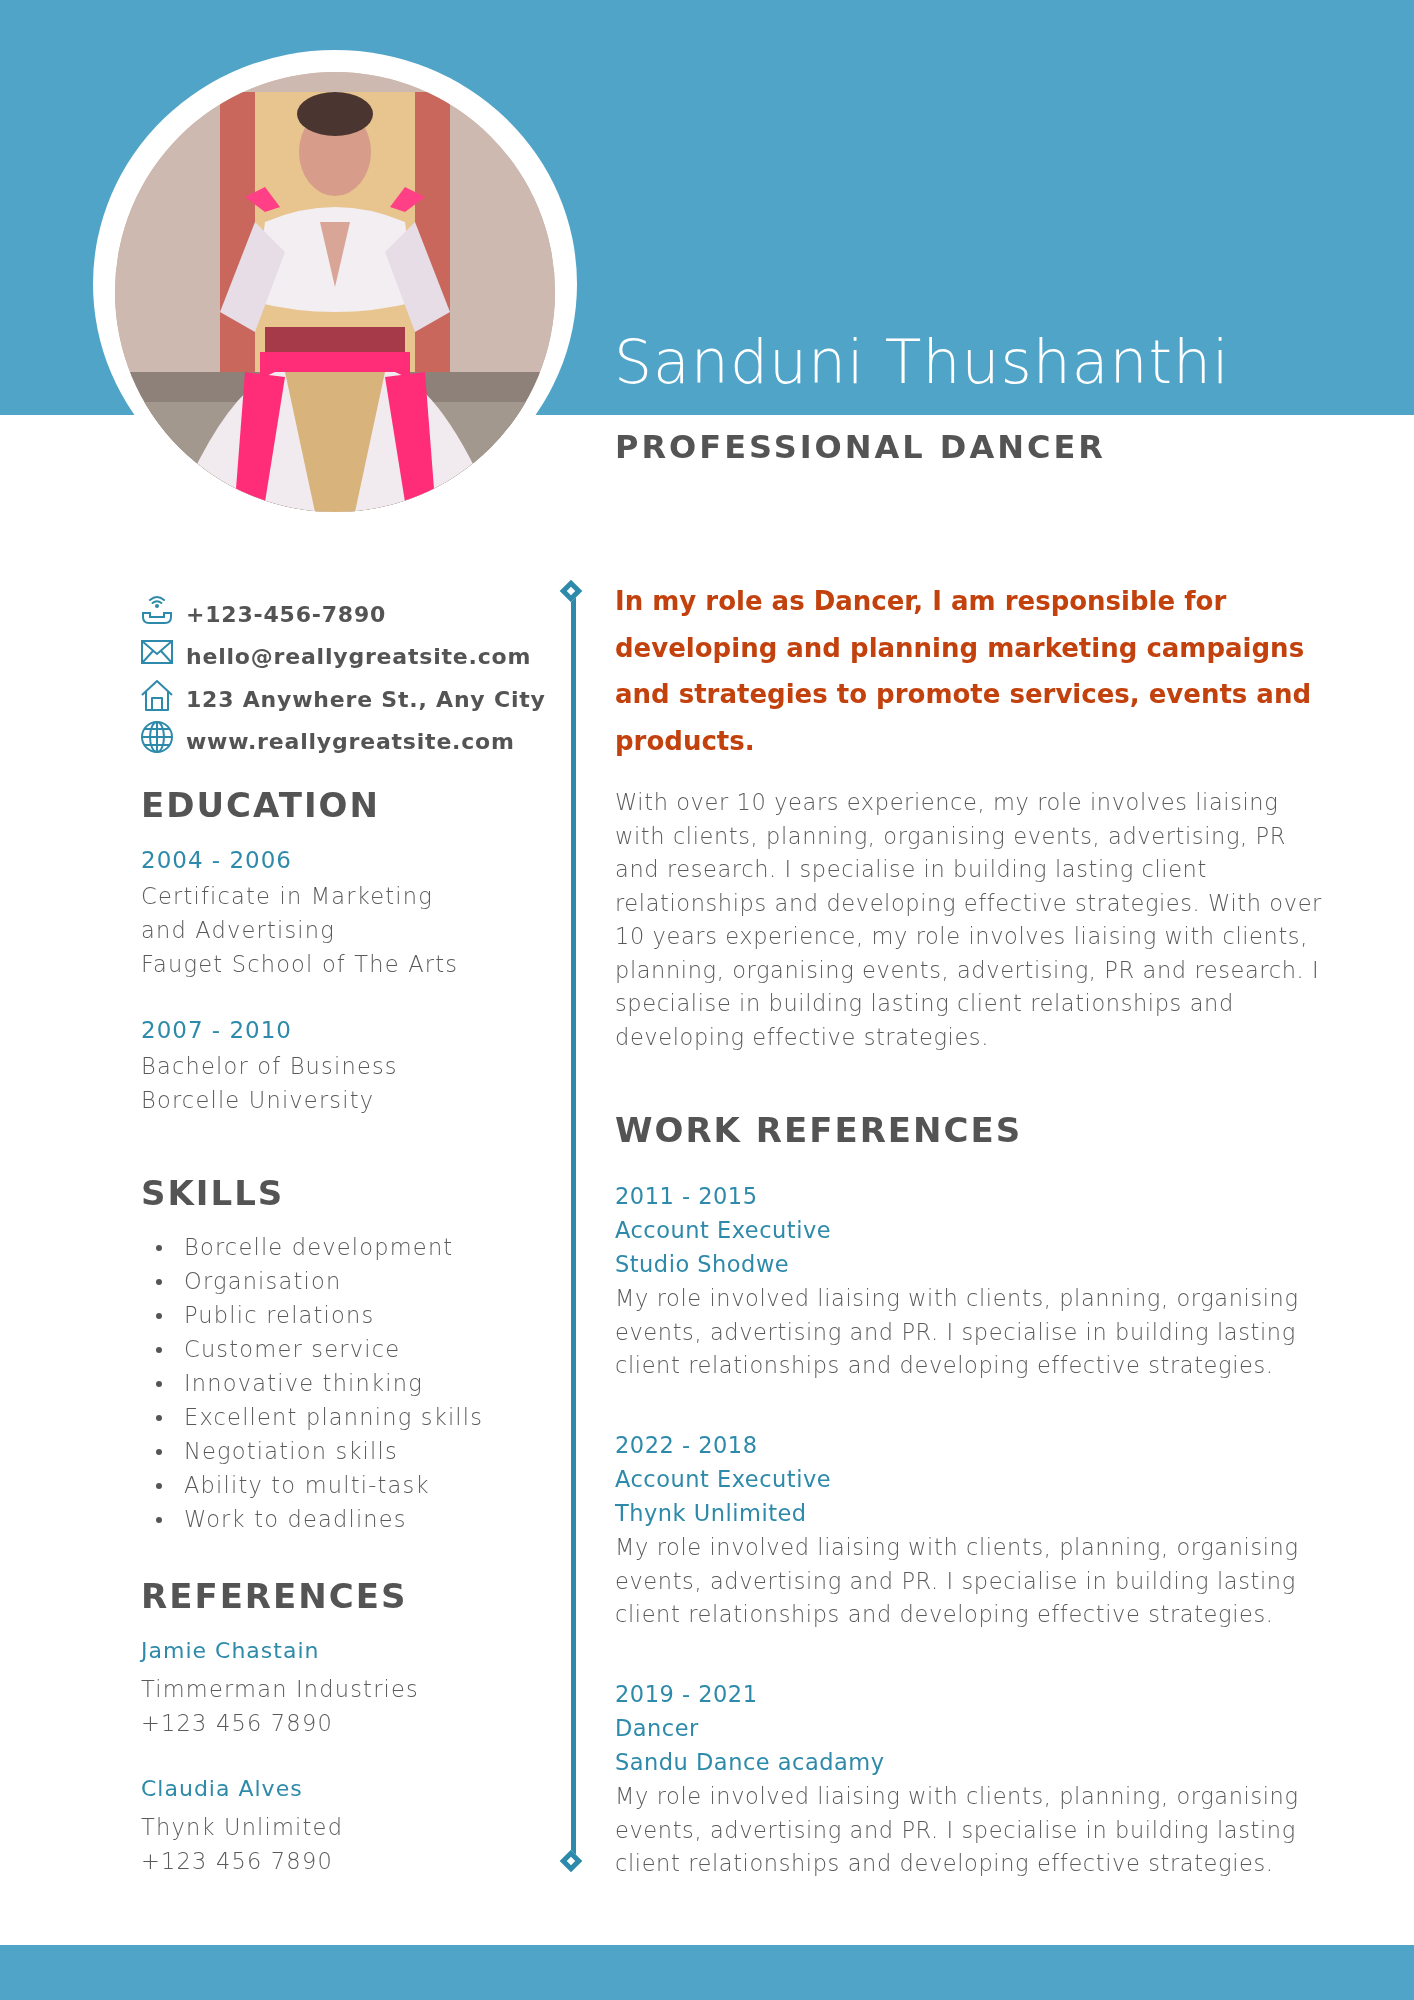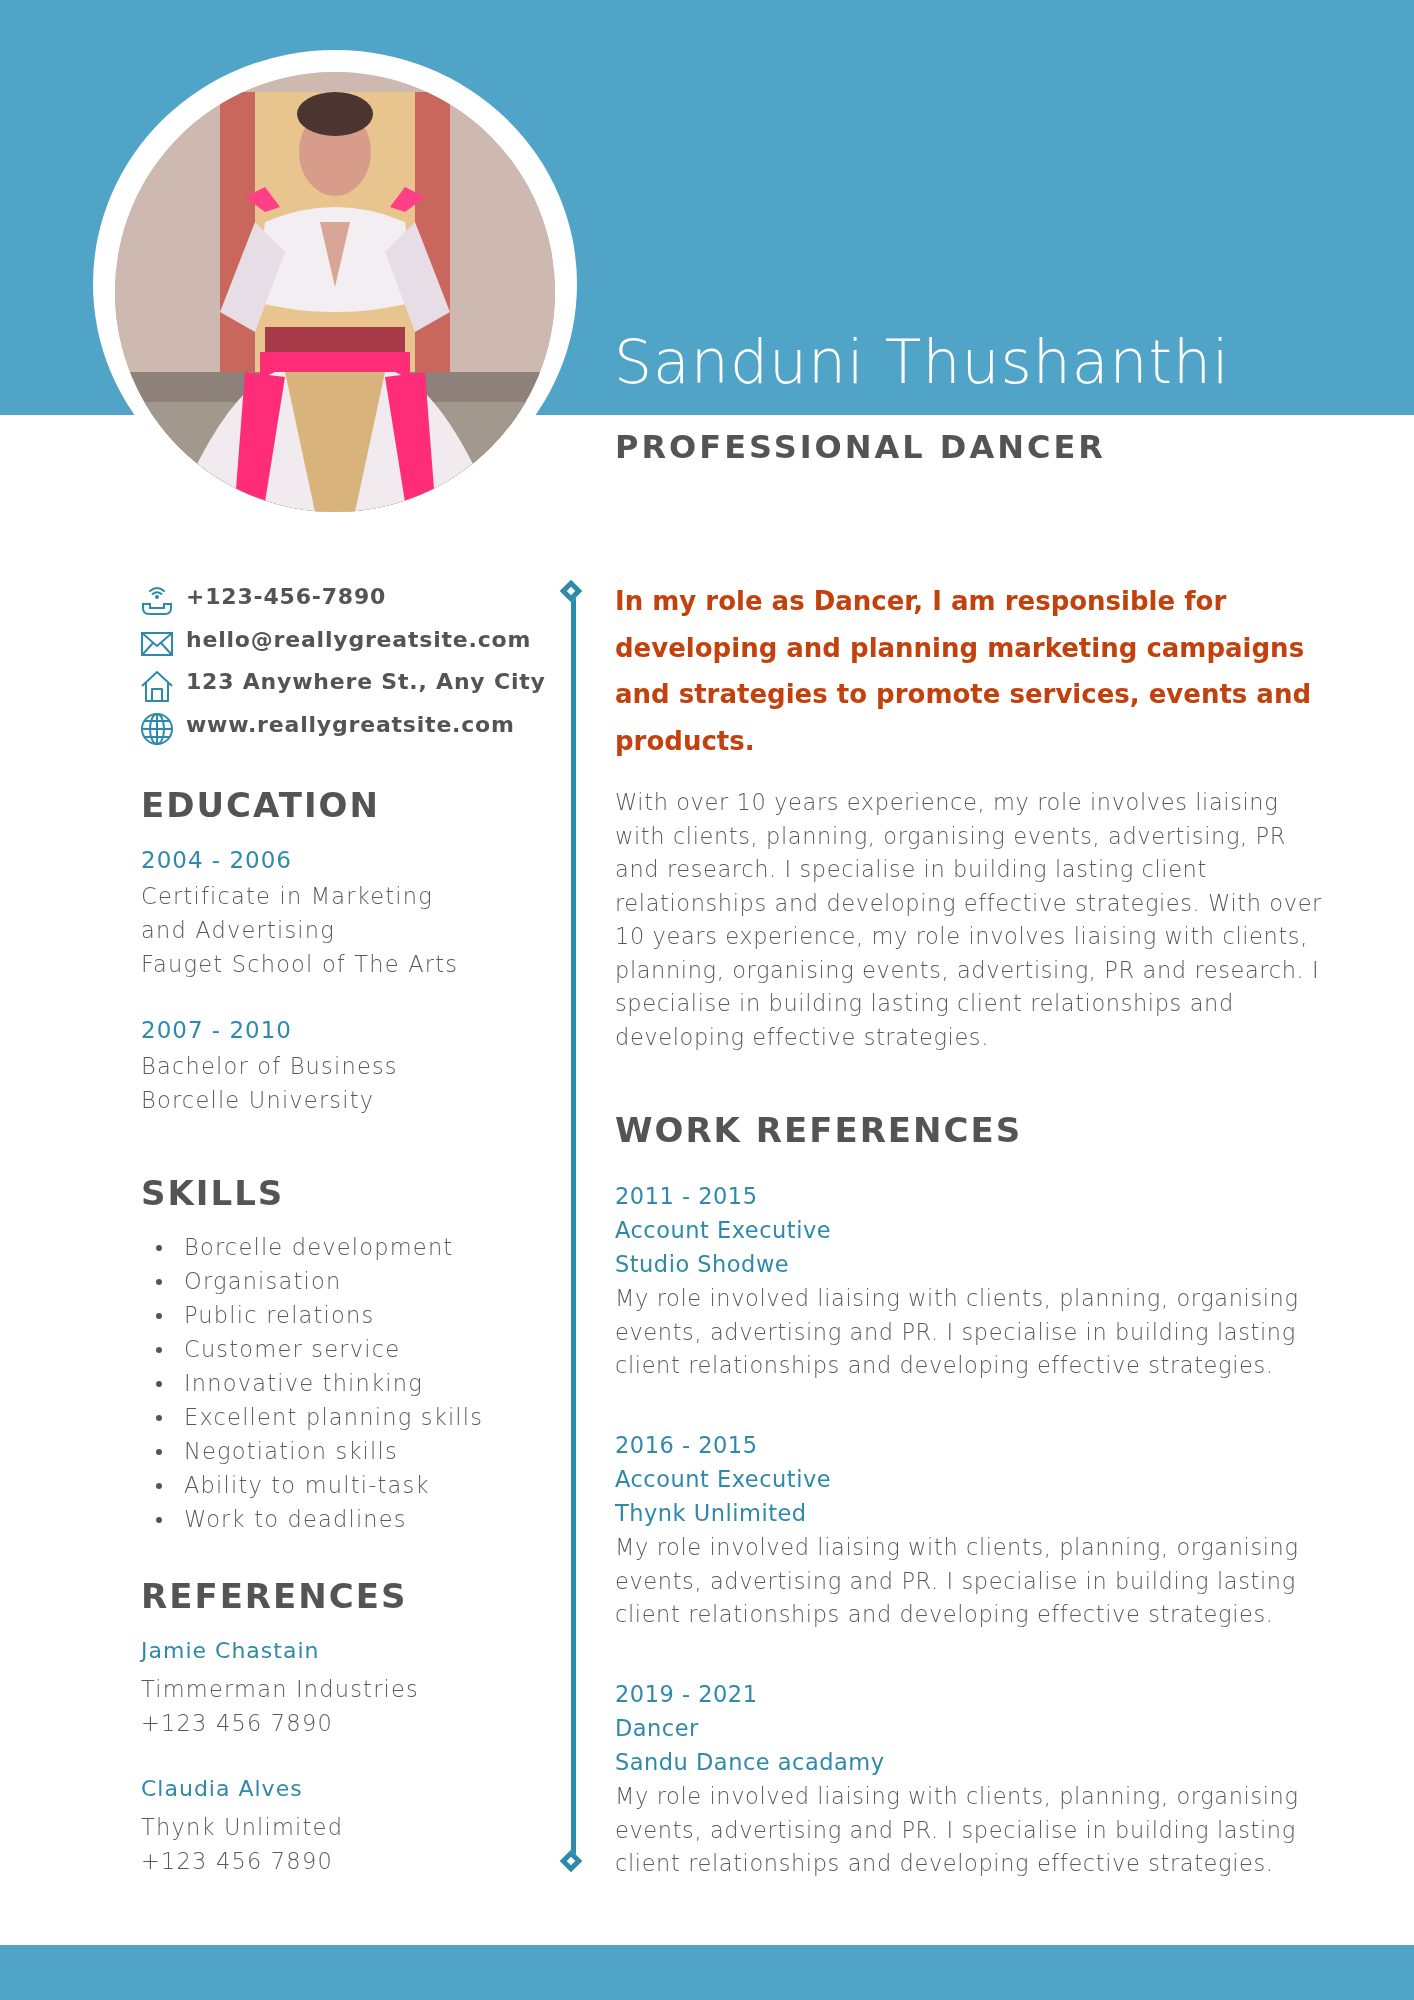--- a/index.html
+++ b/index.html
@@ -12,21 +12,21 @@
   .photo-ring { position: absolute; left: 93px; top: 50px; width: 484px; height: 468px; border-radius: 50%; background: #ffffff; }
   .photo { position: absolute; left: 115px; top: 72px; width: 440px; height: 440px; border-radius: 50%; overflow: hidden;
            background: radial-gradient(ellipse at 50% 30%, #e9c9b0 0%, #d8c0b6 35%, #c9b3aa 60%, #a89a91 100%); }
   .photo svg { width: 100%; height: 100%; display: block; }
 
   .name { position: absolute; left: 614px; top: 332px; font-family: "DejaVu Sans", sans-serif; font-weight: 300; font-size: 60px; color: #ffffff; letter-spacing: 1px; white-space: nowrap; line-height: 1; }
   .title { position: absolute; left: 615px; top: 428px; font-family: "DejaVu Sans", sans-serif; font-weight: bold; font-size: 32px; letter-spacing: 3px; color: #545454; white-space: nowrap; }
 
   
   .contact { position: absolute; left: 140px; top: 584px; }
-  .contact-row { display: flex; align-items: flex-start; height: 42.5px; }
+  .contact-row { display: flex; align-items: flex-end; height: 42.5px; }
   .contact-row .ic { width: 36px; height: 34px; display: flex; align-items: center; justify-content: flex-start; }
   .contact-row .ic svg { width: 34px; height: 34px; }
   .contact-row .txt { margin-left: 10px; font-family: "DejaVu Sans", sans-serif; font-weight: bold; font-size: 22px; letter-spacing: 0.8px; color: #545454; white-space: nowrap; }
 
   .sec-head { position: absolute; font-family: "DejaVu Sans", sans-serif; font-weight: bold; font-size: 34px; letter-spacing: 2px; color: #545454; white-space: nowrap; }
   .accent { color: #2e8aaa; font-family: "DejaVu Sans", sans-serif; font-weight: normal; }
   .body-txt { font-family: "DejaVu Sans", sans-serif; font-weight: 300; color: #5a5a5a; }
 
   .edu { position: absolute; left: 141px; }
   .edu .yr { font-size: 23px; letter-spacing: 1px; line-height: 34px; margin-bottom: 2px; }
@@ -181,21 +181,21 @@
 
 <div class="sec-head work-head">WORK REFERENCES</div>
 
 <div class="job" style="top:1179px;">
   <div class="l1 accent">2011 - 2015</div>
   <div class="l1 accent">Account Executive</div>
   <div class="l1 accent">Studio Shodwe</div>
   <div class="desc body-txt">My role involved liaising with clients, planning, organising events, advertising and PR. I specialise in building lasting client relationships and developing effective strategies.</div>
 </div>
 <div class="job" style="top:1428px;">
-  <div class="l1 accent">2016 - 2015</div>
+  <div class="l1 accent">2022 - 2018</div>
   <div class="l1 accent">Account Executive</div>
   <div class="l1 accent">Thynk Unlimited</div>
   <div class="desc body-txt">My role involved liaising with clients, planning, organising events, advertising and PR. I specialise in building lasting client relationships and developing effective strategies.</div>
 </div>
 <div class="job" style="top:1677px;">
   <div class="l1 accent">2019 - 2021</div>
   <div class="l1 accent">Dancer</div>
   <div class="l1 accent">Sandu Dance acadamy</div>
   <div class="desc body-txt">My role involved liaising with clients, planning, organising events, advertising and PR. I specialise in building lasting client relationships and developing effective strategies.</div>
 </div>

